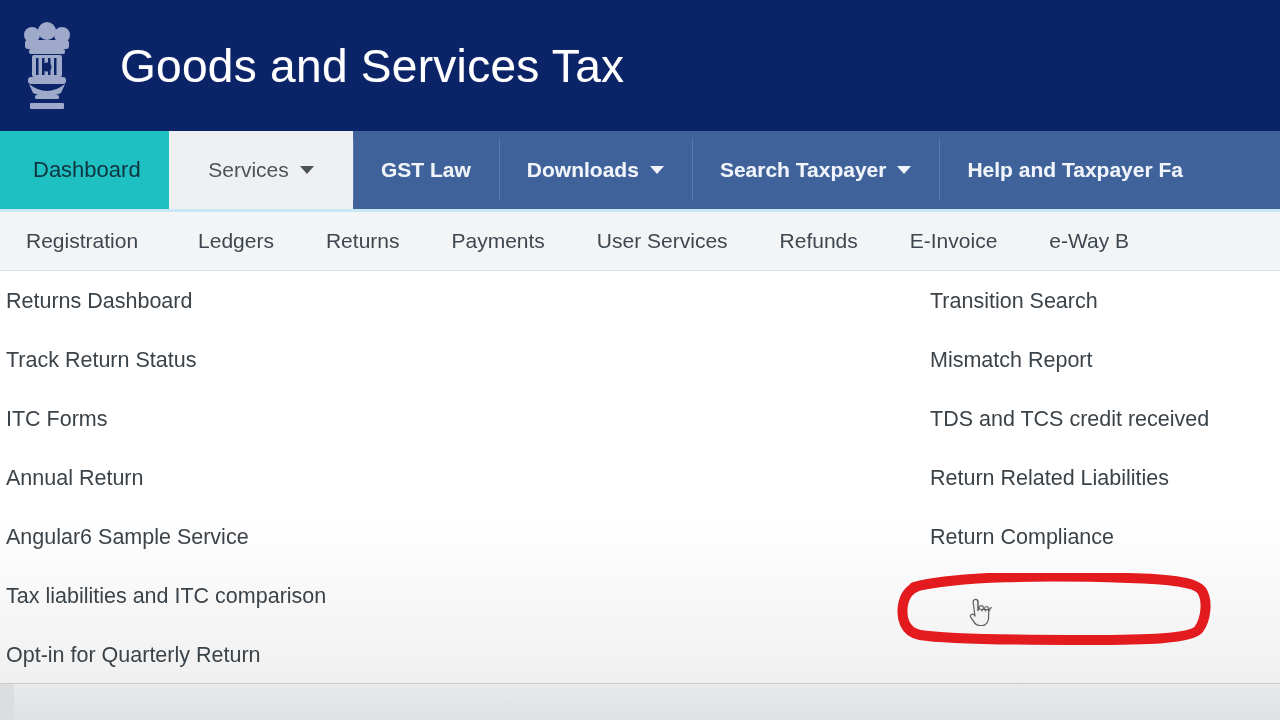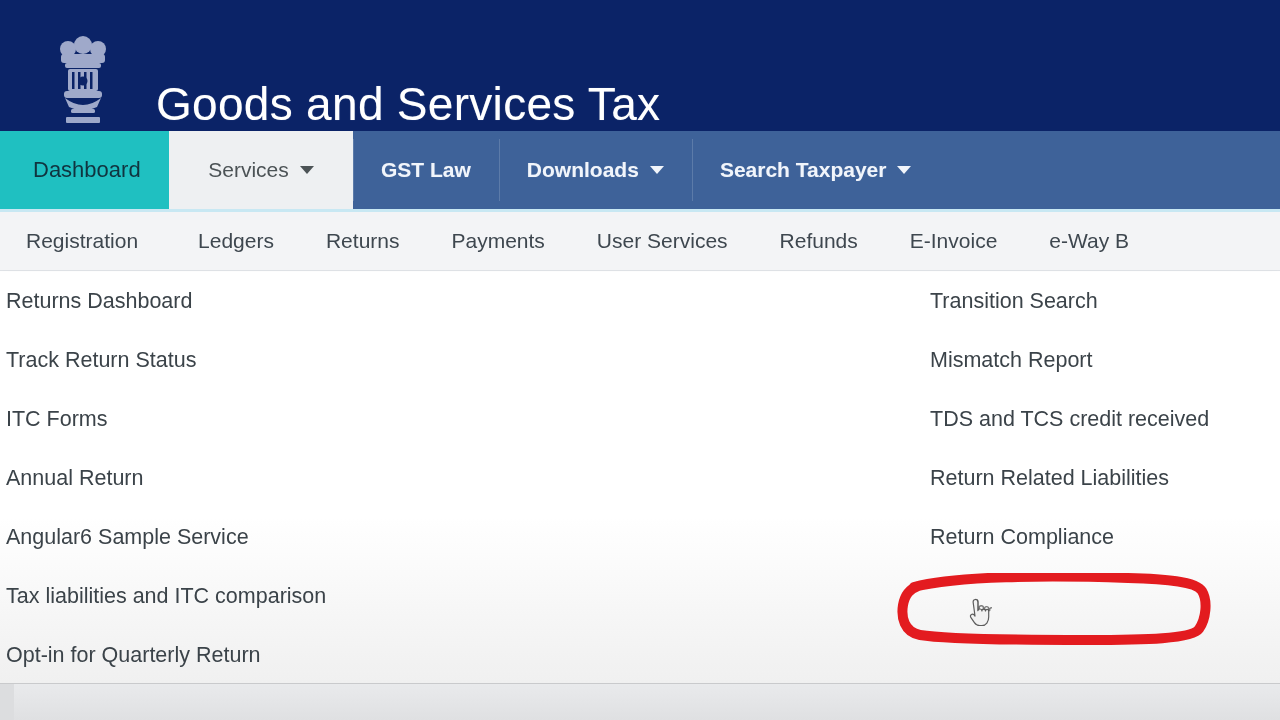--- a/index.html
+++ b/index.html
@@ -11,21 +11,21 @@
     background: #ffffff;
   }
 
   #app { position: relative; width: 1280px; height: 720px; overflow: hidden; }
 
   
   .header {
     position: absolute; left: 0; top: 0;
     width: 1280px; height: 131px;
     background: #0b2366;
-    display: flex; align-items: flex-end; padding-left: 36px;
+    display: flex; align-items: center;
   }
   .emblem {
     margin-left: 16px;
     width: 62px; height: 102px;
     display: block;
     opacity: .92;
   }
   .header-title {
     margin-left: 42px;
     color: #ffffff;
@@ -207,20 +207,23 @@
     <div class="mainnav-item">
       <span>Downloads</span>
       <span class="caret"></span>
     </div>
 
     <div class="mainnav-item">
       <span>Search Taxpayer</span>
       <span class="caret"></span>
     </div>
 
+    <div class="mainnav-item">
+      <span>Help and Taxpayer Fa</span>
+    </div>
   </div>
 
   <div class="subnav">
     <div class="subnav-item"><span>Registration</span></div>
     <div class="subnav-item"><span>Ledgers</span></div>
     <div class="subnav-item"><span>Returns</span></div>
     <div class="subnav-item"><span>Payments</span></div>
     <div class="subnav-item"><span>User Services</span></div>
     <div class="subnav-item"><span>Refunds</span></div>
     <div class="subnav-item"><span>E-Invoice</span></div>

